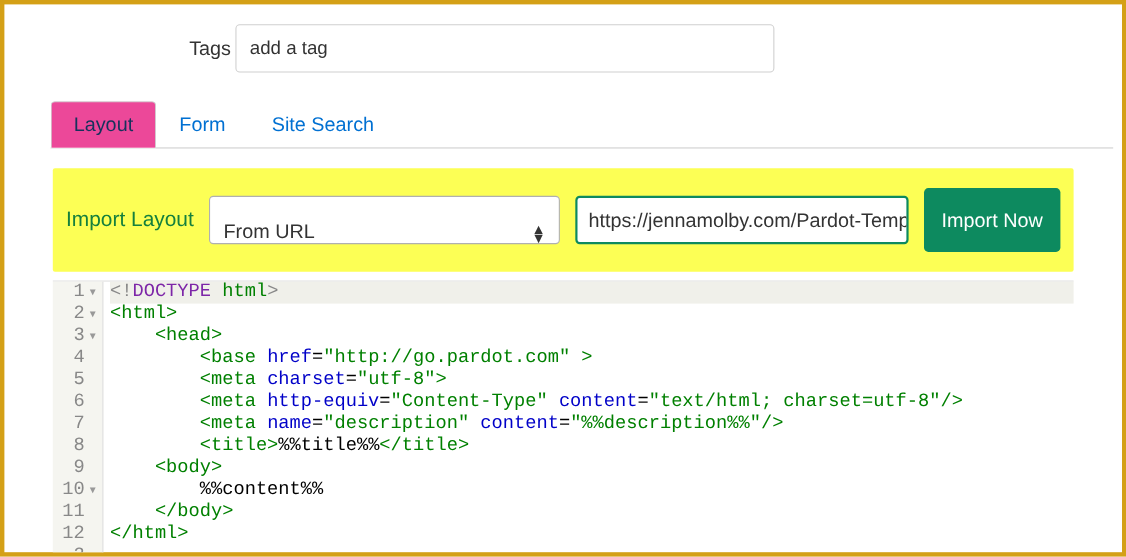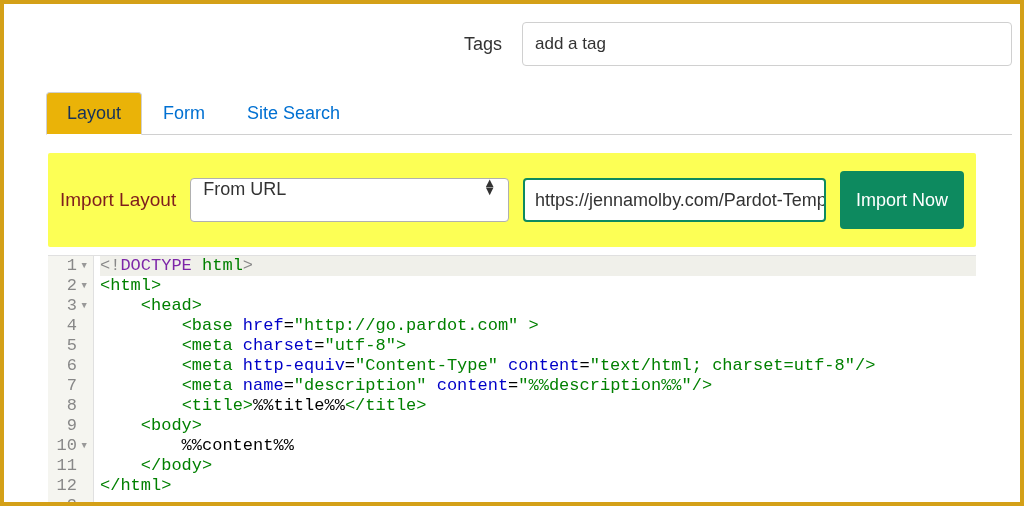--- a/index.html
+++ b/index.html
@@ -10,24 +10,23 @@
       width: 1024px;
       height: 506px;
       overflow: hidden;
     }
     .container {
       padding: 18px 8px 0 8px;
     }
     .tags-row {
       display: flex;
       align-items: center;
-      gap: 20px;
+      gap: 4px;
       margin-bottom: 26px;
       margin-left: 160px;
-      justify-content: flex-end;
     }
     .tags-label {
       font-size: 18px;
       color: #333;
     }
     .tags-input {
       width: 490px;
       height: 44px;
       padding: 14px 12px;
       border: 1px solid #d0d0d0;
@@ -47,53 +46,53 @@
       cursor: pointer;
       border: 1px solid transparent;
       border-bottom: none;
       margin-bottom: -1px;
     }
     .tab.active {
       color: #16325c;
       border: 1px solid #d0d0d0;
       border-bottom: 1px solid #fff;
       border-radius: 4px 4px 0 0;
-      background: #eab308;
+      background: #ec4899;
     }
     .tab.inactive {
       color: #0070d2;
     }
     .import-bar {
       background: #f8f93a;
       background: #f5fc4e;
       background: #ffff66;
       background: rgb(252, 255, 85);
       display: flex;
       align-items: center;
       padding: 18px 12px;
       gap: 14px;
       margin: 18px 36px 0 36px;
       border-radius: 2px;
     }
     .import-label {
       font-size: 19px;
-      color: #7f1d1d;
+      color: #15803d;
       white-space: nowrap;
     }
     .import-select {
       flex: 1.05;
       height: 44px;
       border: 1px solid #b0b0b0;
       border-radius: 4px;
       background: #fff;
       font-size: 18px;
       color: #333;
       padding: 0 12px;
       display: flex;
-      align-items: flex-start;
+      align-items: flex-end;
       justify-content: space-between;
       cursor: pointer;
     }
     .import-select .arrows {
       font-size: 13px;
       line-height: 0.6;
       display: flex;
       flex-direction: column;
       color: #333;
     }

